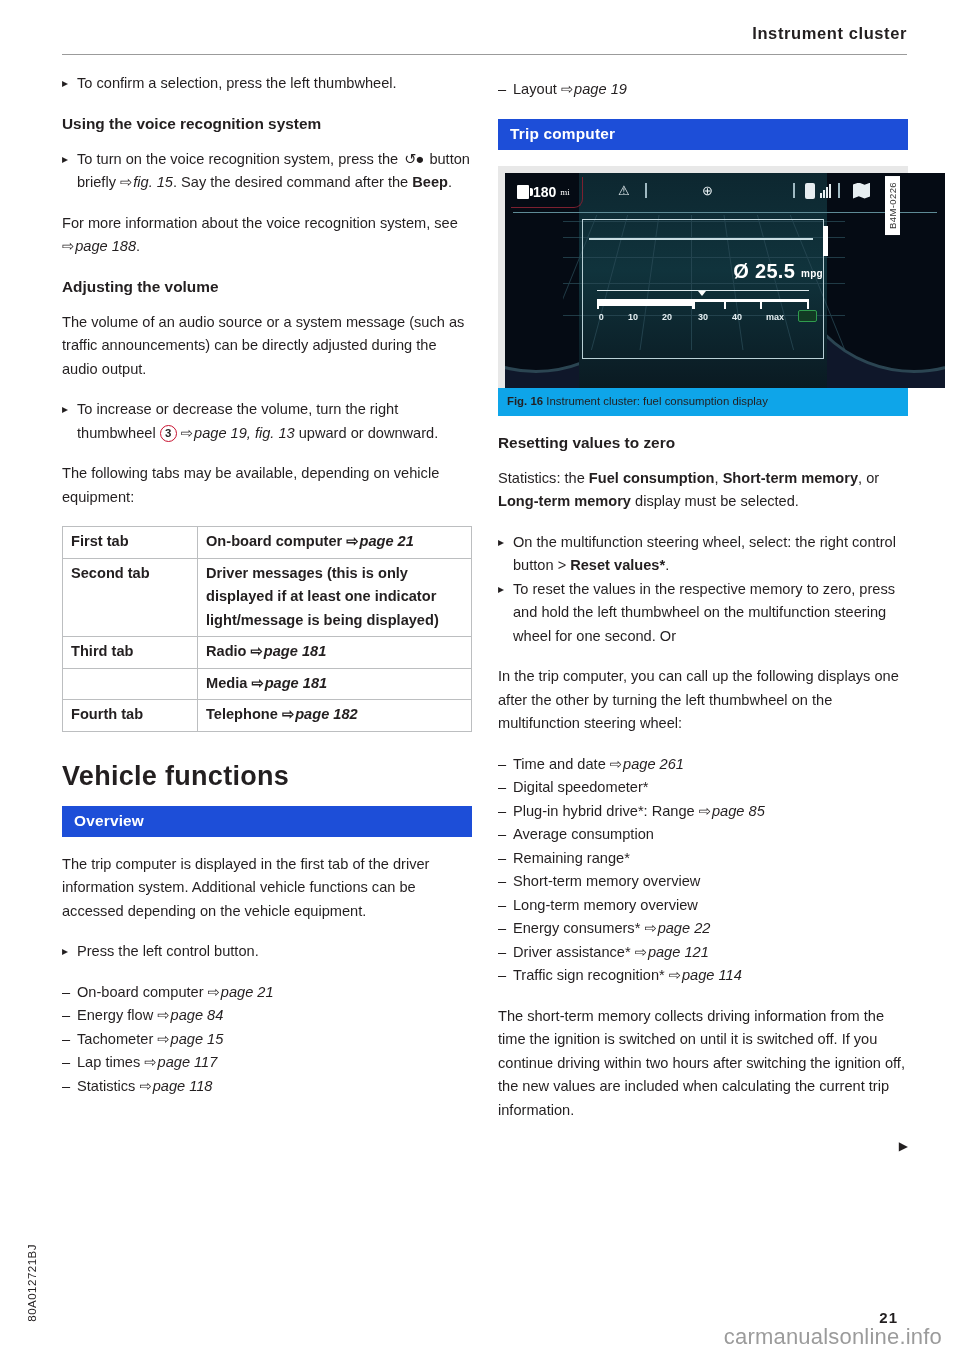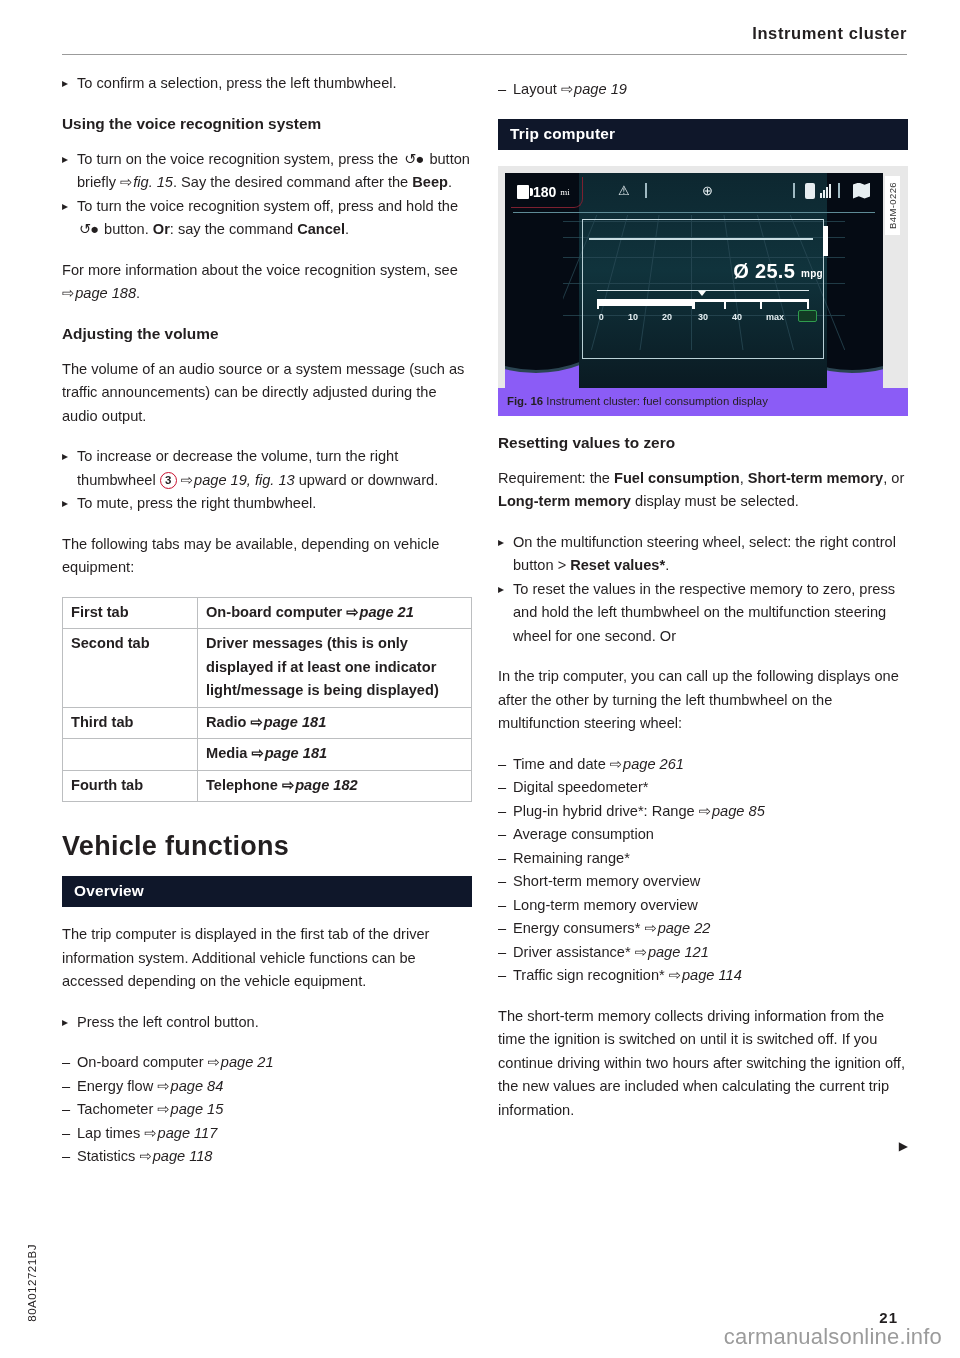--- a/index.html
+++ b/index.html
@@ -67,21 +67,21 @@
     line-height: 21px;
   }
   h1.chapter {
     font-size: 27px;
     font-weight: bold;
     letter-spacing: .3px;
     margin: 28px 0 14px 0;
     line-height: 32px;
   }
   .redbar {
-    background: #0f172a;
+    background: #1d4ed8;
     color: #ffffff;
     font-size: 15.4px;
     font-weight: bold;
     padding: 5px 0 6px 12px;
     margin: 0 0 16px 0;
     line-height: 20px;
     letter-spacing: .2px;
   }
   b, strong { font-weight: bold; }
   i, em { font-style: italic; }
@@ -176,23 +176,23 @@
   }
   .figbox {
     position: relative;
     background: #e8e8e8;
     padding: 7px 7px 0 7px;
     box-sizing: border-box;
     width: 410px;
   }
   .cluster {
     position: relative;
-    width: 378px;
+    width: 440px;
     height: 215px;
-    background: #8b5cf6;
+    background: #0f172a;
     overflow: hidden;
   }
   
   .well {
     position: absolute;
     top: -54px;
     width: 248px;
     height: 248px;
     border-radius: 50%;
     background: #050b14;
@@ -396,21 +396,21 @@
     background: #ffffff;
     color: #333333;
     font-size: 9.5px;
     letter-spacing: .4px;
     padding: 6px 2px;
     writing-mode: vertical-rl;
     text-orientation: mixed;
     transform: rotate(180deg);
   }
   .figcaption {
-    background: #8b5cf6;
+    background: #0ea5e9;
     padding: 5px 7px 7px 9px;
     font-size: 11.4px;
     line-height: 16px;
     color: #231f20;
   }
   .figcaption b { font-weight: bold; }
 
   
   .vertcode {
     position: absolute;
@@ -459,32 +459,30 @@
 <div class="col col-left">
 
   <ul class="tri">
     <li>To confirm a selection, press the left thumbwheel.</li>
   </ul>
 
   <h3 class="sub">Using the voice recognition system</h3>
 
   <ul class="tri">
     <li><span>To turn on the voice recognition system, press the </span><span class="voiceicon">↺●</span><span> button briefly </span><i class="pref arrow">fig. 15</i><span>. Say the desired command after the </span><b>Beep</b><span>.</span></li>
-    <li><span>To turn the voice recognition system off, press and hold the </span><span class="voiceicon">↺●</span><span> button. </span><b>Or</b><span>: say the command </span><b>Cancel</b><span>.</span></li>
   </ul>
 
   <p class="body-text"><span>For more information about the voice recognition system, see </span><i class="pref arrow">page 188</i><span>.</span></p>
 
   <h3 class="sub">Adjusting the volume</h3>
 
   <p class="body-text">The volume of an audio source or a system message (such as traffic announcements) can be directly adjusted during the audio output.</p>
 
   <ul class="tri">
     <li><span>To increase or decrease the volume, turn the right thumbwheel </span><span class="circnum">3</span><span> </span><i class="pref arrow">page 19, fig. 13</i><span> upward or downward.</span></li>
-    <li>To mute, press the right thumbwheel.</li>
   </ul>
 
   <p class="body-text">The following tabs may be available, depending on vehicle equipment:</p>
 
   <table class="tabs">
     <tbody>
         <tr>
       <td class="k">First tab</td>
       <td><span>On-board computer </span><i class="pref arrow">page 21</i></td>
     </tr>
@@ -618,21 +616,21 @@
     </div>
 
     <div class="figcaption">
       <b>Fig. 16</b>
       <span>Instrument cluster: fuel consumption display</span>
     </div>
   </div>
 
   <h3 class="sub">Resetting values to zero</h3>
 
-  <p class="body-text"><span>Requirement: the </span><b>Fuel consumption</b><span>, </span><b>Short-term memory</b><span>, or </span><b>Long-term memory</b><span> display must be selected.</span></p>
+  <p class="body-text"><span>Statistics: the </span><b>Fuel consumption</b><span>, </span><b>Short-term memory</b><span>, or </span><b>Long-term memory</b><span> display must be selected.</span></p>
 
   <ul class="tri">
     <li><span>On the multifunction steering wheel, select: the right control button &gt; </span><b>Reset values*</b><span>.</span></li>
     <li>To reset the values in the respective memory to zero, press and hold the left thumbwheel on the multifunction steering wheel for one second. Or</li>
   </ul>
 
   <p class="body-text">In the trip computer, you can call up the following displays one after the other by turning the left thumbwheel on the multifunction steering wheel:</p>
 
   <ul class="dash">
     <li><span>Time and date </span><i class="pref arrow">page 261</i></li>

